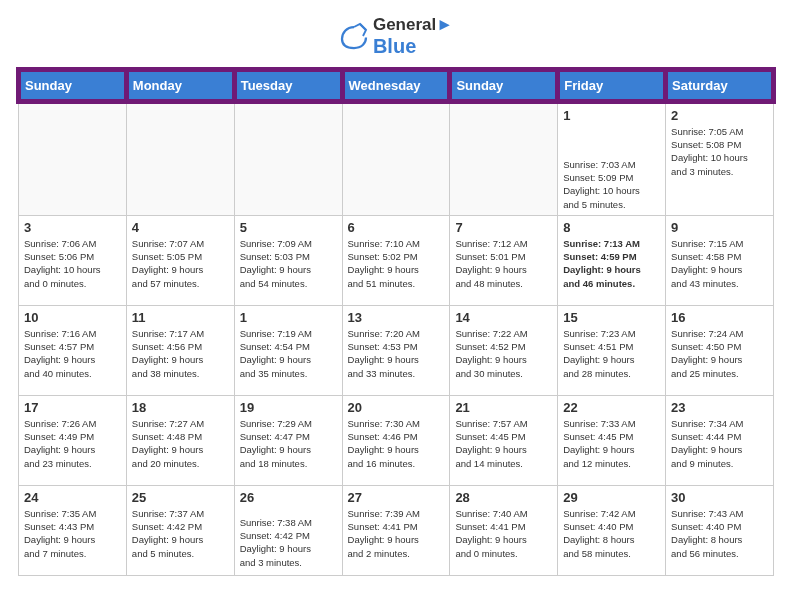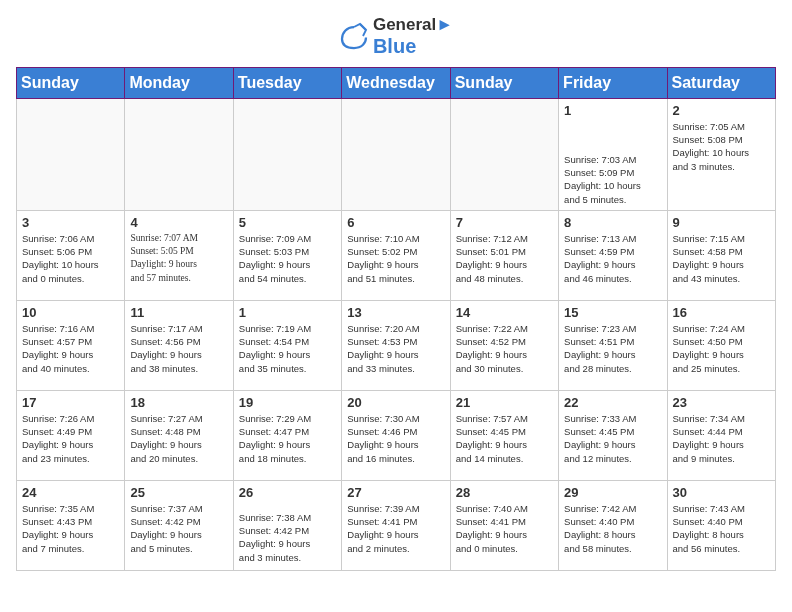--- a/index.html
+++ b/index.html
@@ -38,25 +38,25 @@
       color: #555;
     }
     table {
       width: 100%;
       border-collapse: collapse;
       table-layout: fixed;
     }
     thead th {
       background: #3a7fd4;
       color: white;
-      font-size: 16px;
+      font-size: 13px;
       font-weight: bold;
       padding: 6px 4px;
       text-align: left;
-      border: 1px solid #701a75;
+      border: 5px solid #701a75;
     }
     td {
       vertical-align: top;
       border: 1px solid #ccc;
       padding: 4px 5px;
       font-size: 10px;
       color: #333;
       height: 90px;
       background: #fff;
     }
@@ -134,21 +134,21 @@
       <tr>
         <td>
           <span class="day-number">3</span>
           <div class="day-info" style="white-space: pre-line;">Sunrise: 7:06 AM
 Sunset: 5:06 PM
 Daylight: 10 hours
 and 0 minutes.</div>
         </td>
         <td>
           <span class="day-number">4</span>
-          <div class="day-info" style="white-space: pre-line; font-family: Liberation Serif, serif;">Sunrise: 7:07 AM
+          <div class="day-info" style="white-space: pre-line;">Sunrise: 7:07 AM
 Sunset: 5:05 PM
 Daylight: 9 hours
 and 57 minutes.</div>
         </td>
         <td>
           <span class="day-number">5</span>
           <div class="day-info" style="white-space: pre-line;">Sunrise: 7:09 AM
 Sunset: 5:03 PM
 Daylight: 9 hours
 and 54 minutes.</div>
@@ -162,21 +162,21 @@
         </td>
         <td>
           <span class="day-number">7</span>
           <div class="day-info" style="white-space: pre-line;">Sunrise: 7:12 AM
 Sunset: 5:01 PM
 Daylight: 9 hours
 and 48 minutes.</div>
         </td>
         <td>
           <span class="day-number">8</span>
-          <div class="day-info" style="white-space: pre-line;">Sunrise: 7:13 AM
+          <div class="day-info" style="white-space: pre-line; font-weight: bold;">Sunrise: 7:13 AM
 Sunset: 4:59 PM
 Daylight: 9 hours
 and 46 minutes.</div>
         </td>
         <td>
           <span class="day-number">9</span>
           <div class="day-info" style="white-space: pre-line;">Sunrise: 7:15 AM
 Sunset: 4:58 PM
 Daylight: 9 hours
 and 43 minutes.</div>

